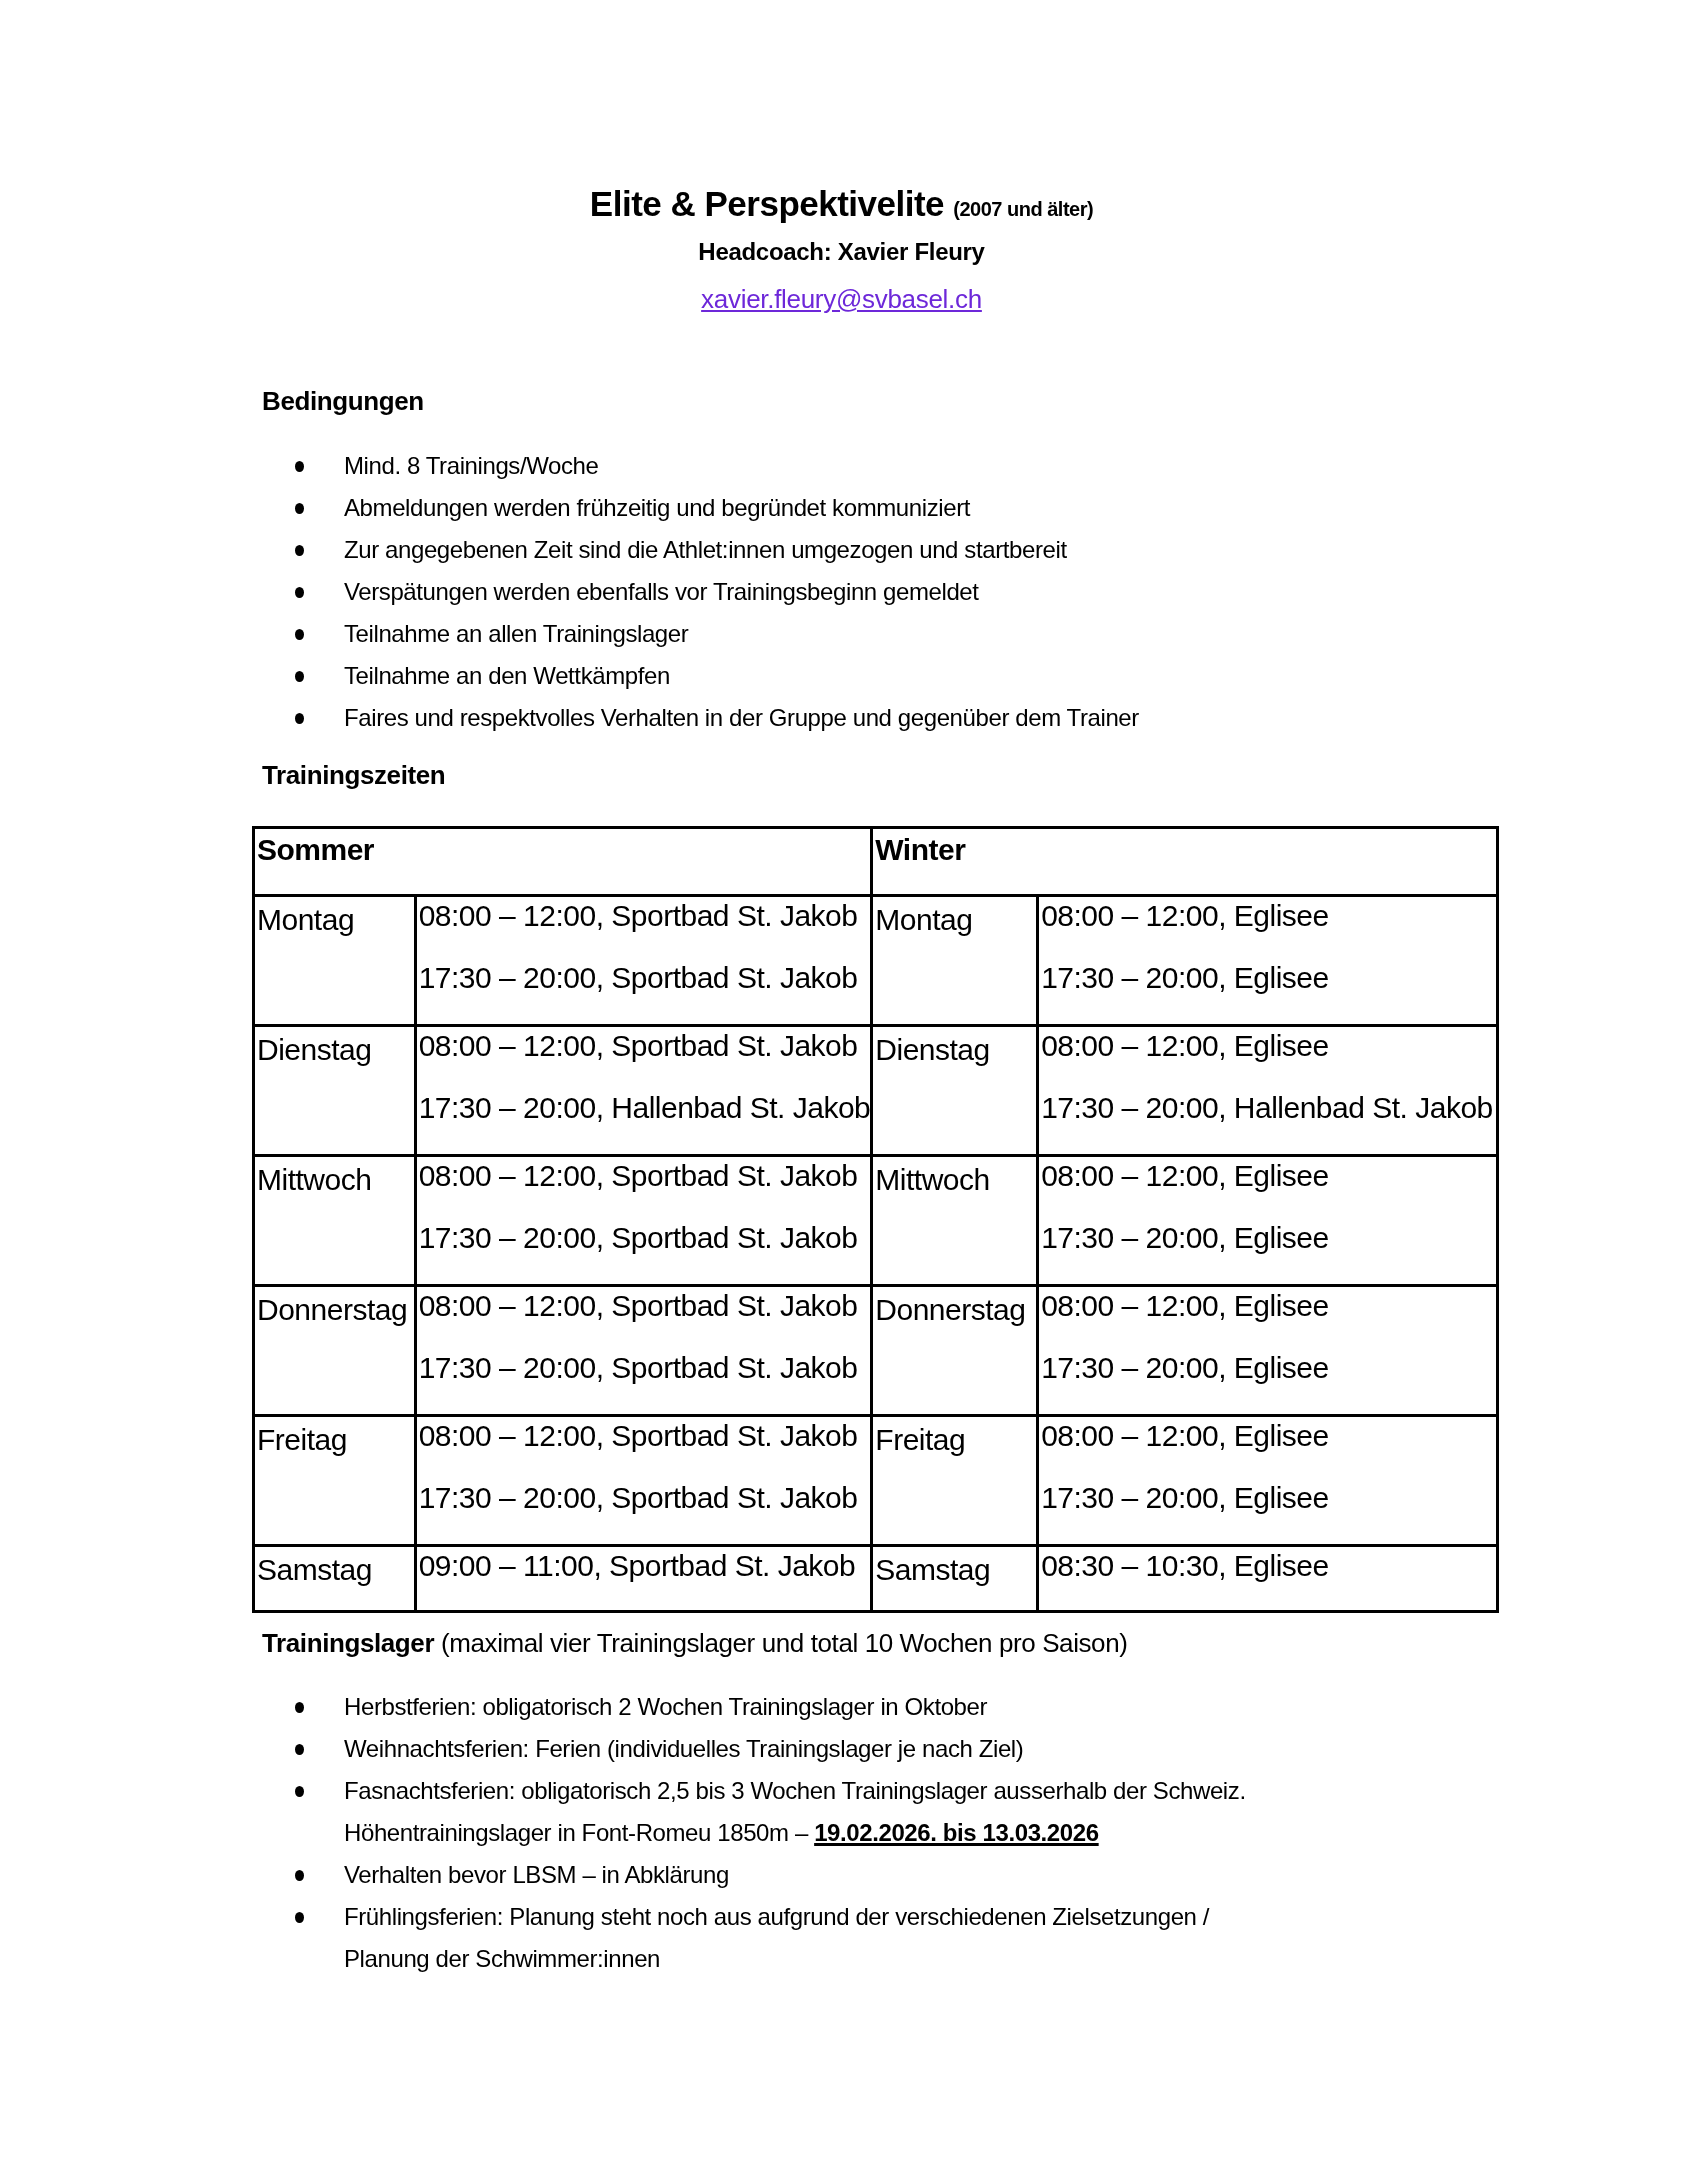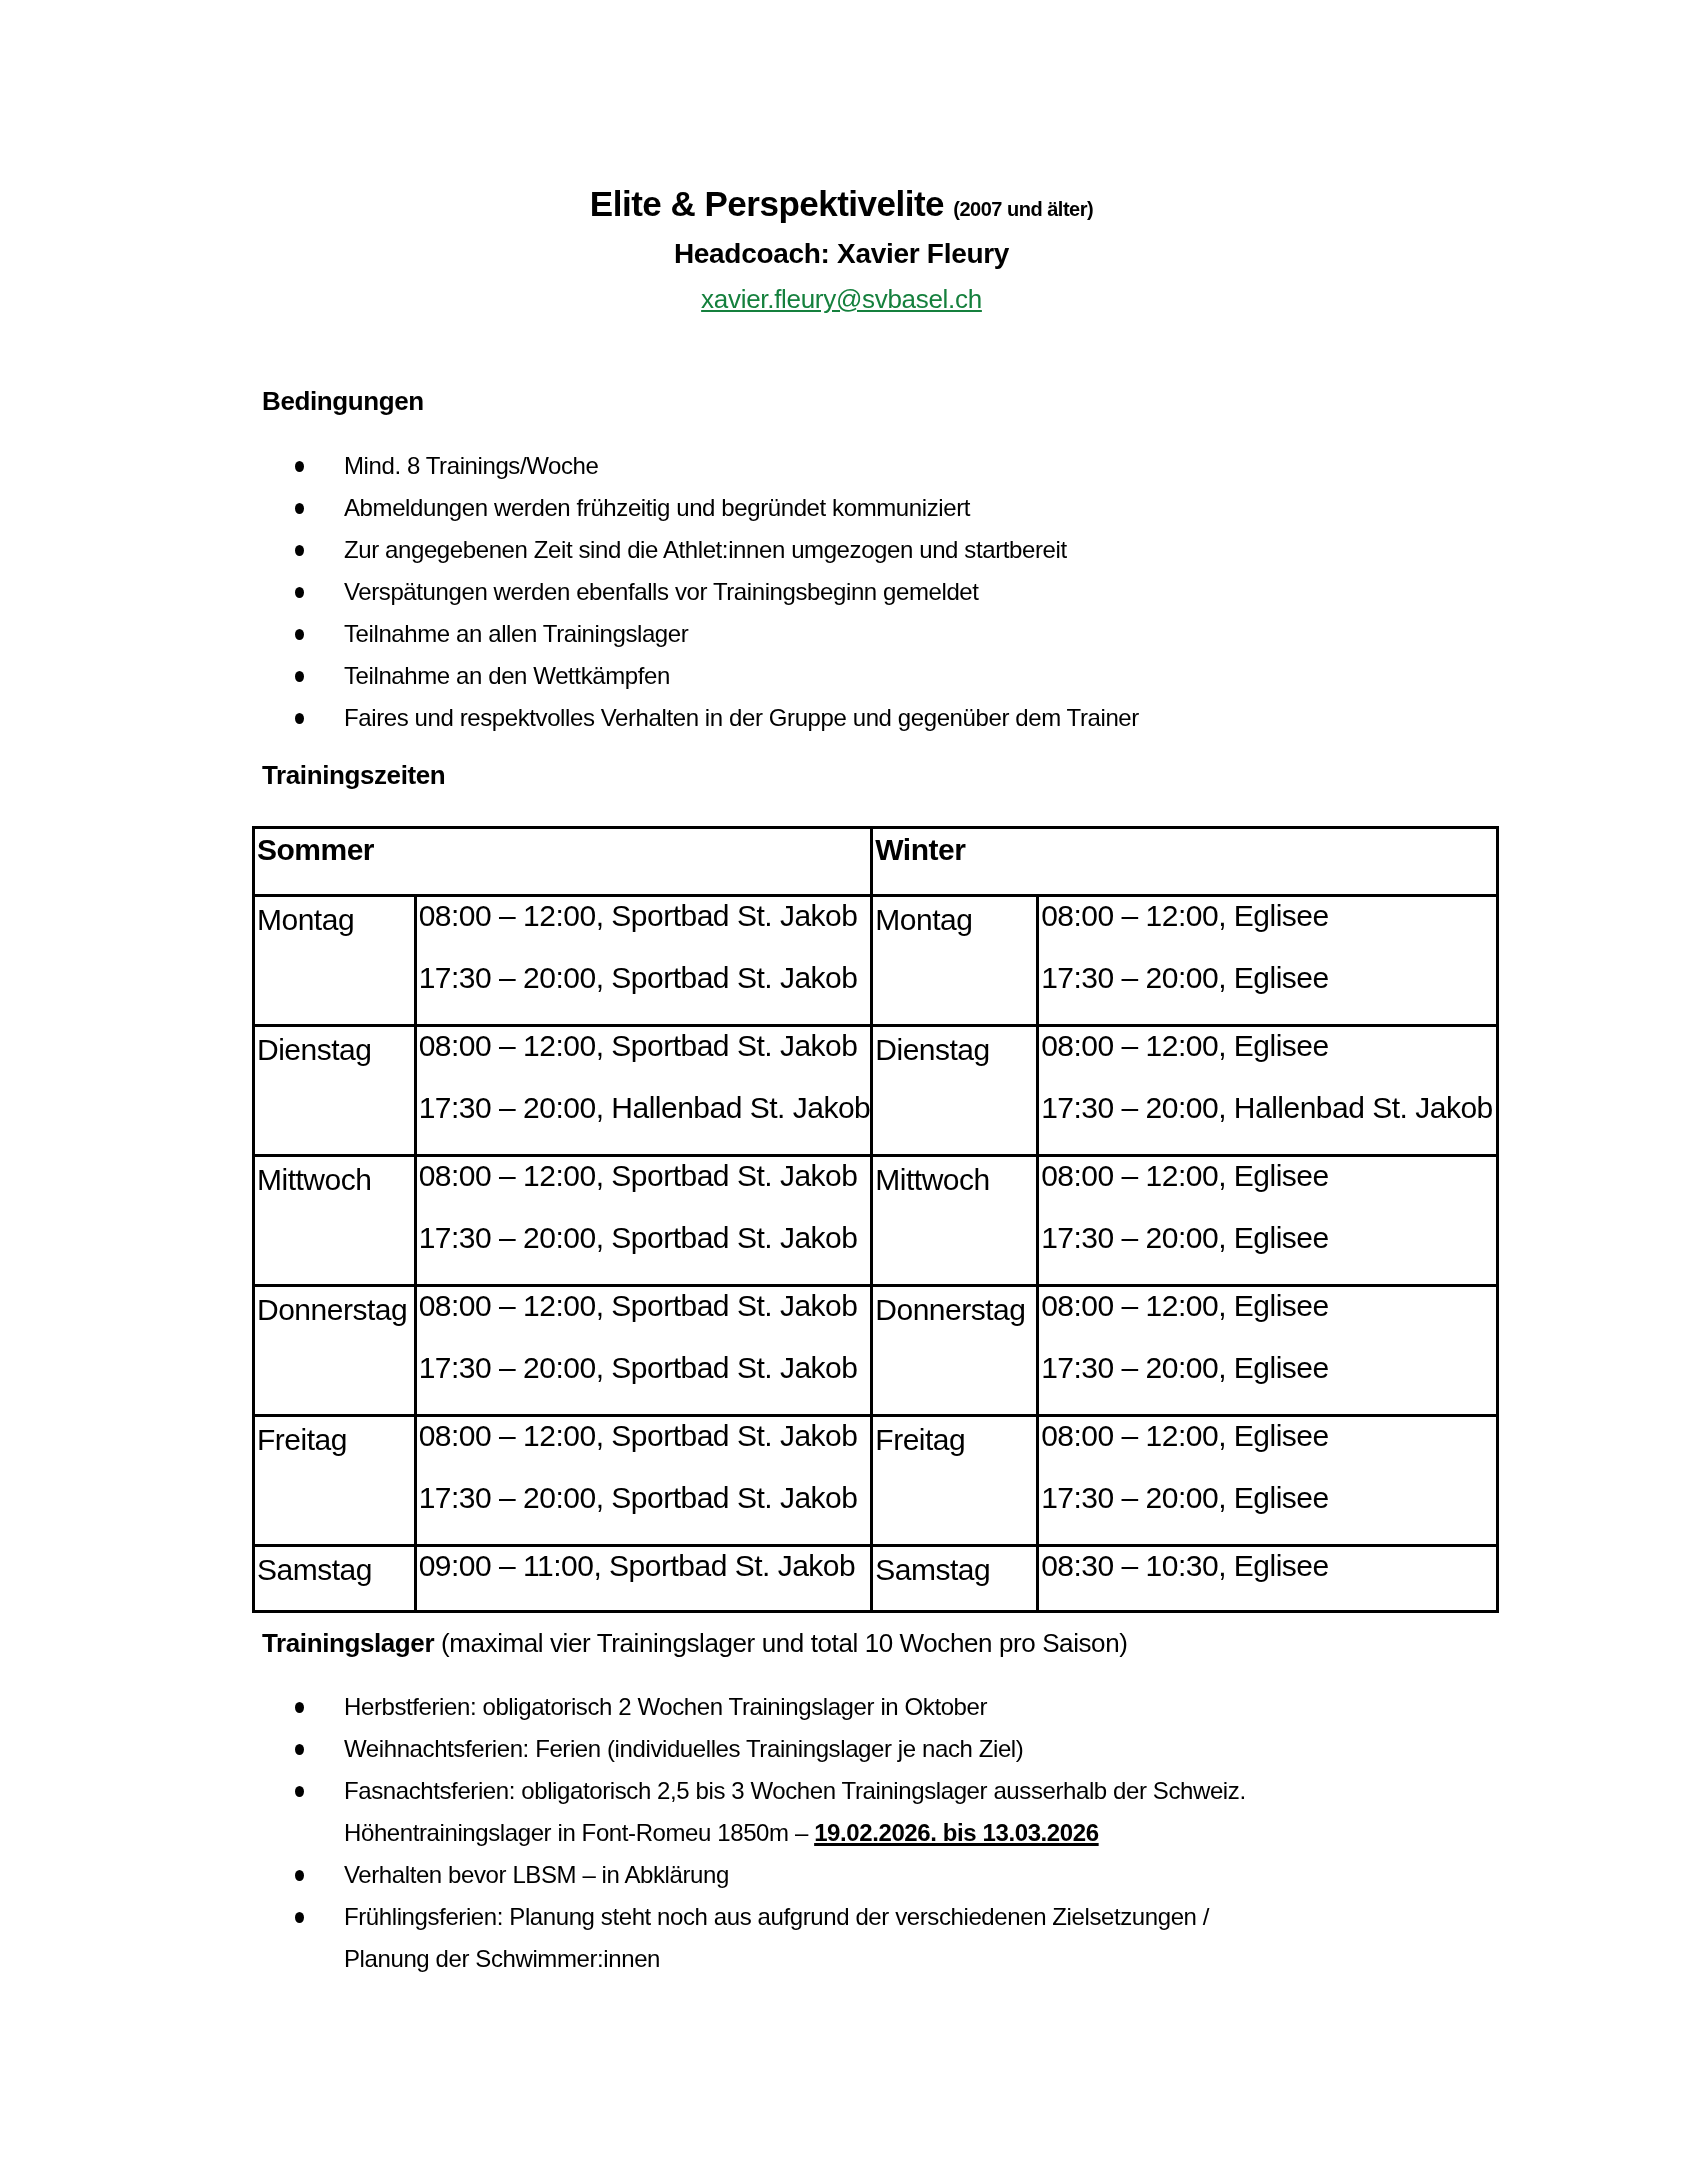--- a/index.html
+++ b/index.html
@@ -4,21 +4,21 @@
 <style>
   html, body { margin: 0; padding: 0; background: #ffffff; }
   body {
     width: 1683px; height: 2178px; position: relative; overflow: hidden;
     font-family: "Liberation Sans", sans-serif; color: #000;
   }
   .abs { position: absolute; }
   .center { left: 0; width: 1683px; text-align: center; }
   .title { top: 184px; font-size: 35px; font-weight: bold; letter-spacing: -0.5px; }
   .title .sub { font-size: 20px; font-weight: bold; }
-  .coach { top: 238px; font-size: 28px; font-weight: bold; letter-spacing: -0.3px; }
+  .coach { top: 238px; font-size: 24px; font-weight: bold; letter-spacing: -0.3px; }
   .email { top: 284px; font-size: 26px; color: #467886; text-decoration: underline; letter-spacing: -0.3px; }
   .heading { font-size: 26px; font-weight: bold; left: 262px; letter-spacing: -0.4px; }
   .heading .normal { font-weight: normal; }
   ul.bullets { position: absolute; left: 251px; margin: 0; padding: 0; list-style: none; }
   ul.bullets li {
     position: relative; padding-left: 93px; font-size: 24px; line-height: 42px;
     letter-spacing: -0.4px; white-space: nowrap;
   }
   ul.bullets li .dot {
     position: absolute; left: 44px; top: 16px; width: 9px; height: 11px;
@@ -43,21 +43,21 @@
   col.c-time2 { width: 462px; }
 </style>
 </head>
 <body>
 
 <div class="abs center title">
   <span>Elite &amp; Perspektivelite</span>
   <span class="sub">(2007 und älter)</span>
 </div>
 <div class="abs center coach">Headcoach: Xavier Fleury</div>
-<div class="abs center email" style="color: #15803d;">xavier.fleury@svbasel.ch</div>
+<div class="abs center email" style="color: #6d28d9;">xavier.fleury@svbasel.ch</div>
 
 <div class="abs heading" style="top:386px;">Bedingungen</div>
 <ul class="bullets" style="top:445px;">
   <li><span class="dot"></span><span>Mind. 8 Trainings/Woche</span></li>
   <li><span class="dot"></span><span>Abmeldungen werden frühzeitig und begründet kommuniziert</span></li>
   <li><span class="dot"></span><span>Zur angegebenen Zeit sind die Athlet:innen umgezogen und startbereit</span></li>
   <li><span class="dot"></span><span>Verspätungen werden ebenfalls vor Trainingsbeginn gemeldet</span></li>
   <li><span class="dot"></span><span>Teilnahme an allen Trainingslager</span></li>
   <li><span class="dot"></span><span>Teilnahme an den Wettkämpfen</span></li>
   <li><span class="dot"></span><span>Faires und respektvolles Verhalten in der Gruppe und gegenüber dem Trainer</span></li>

